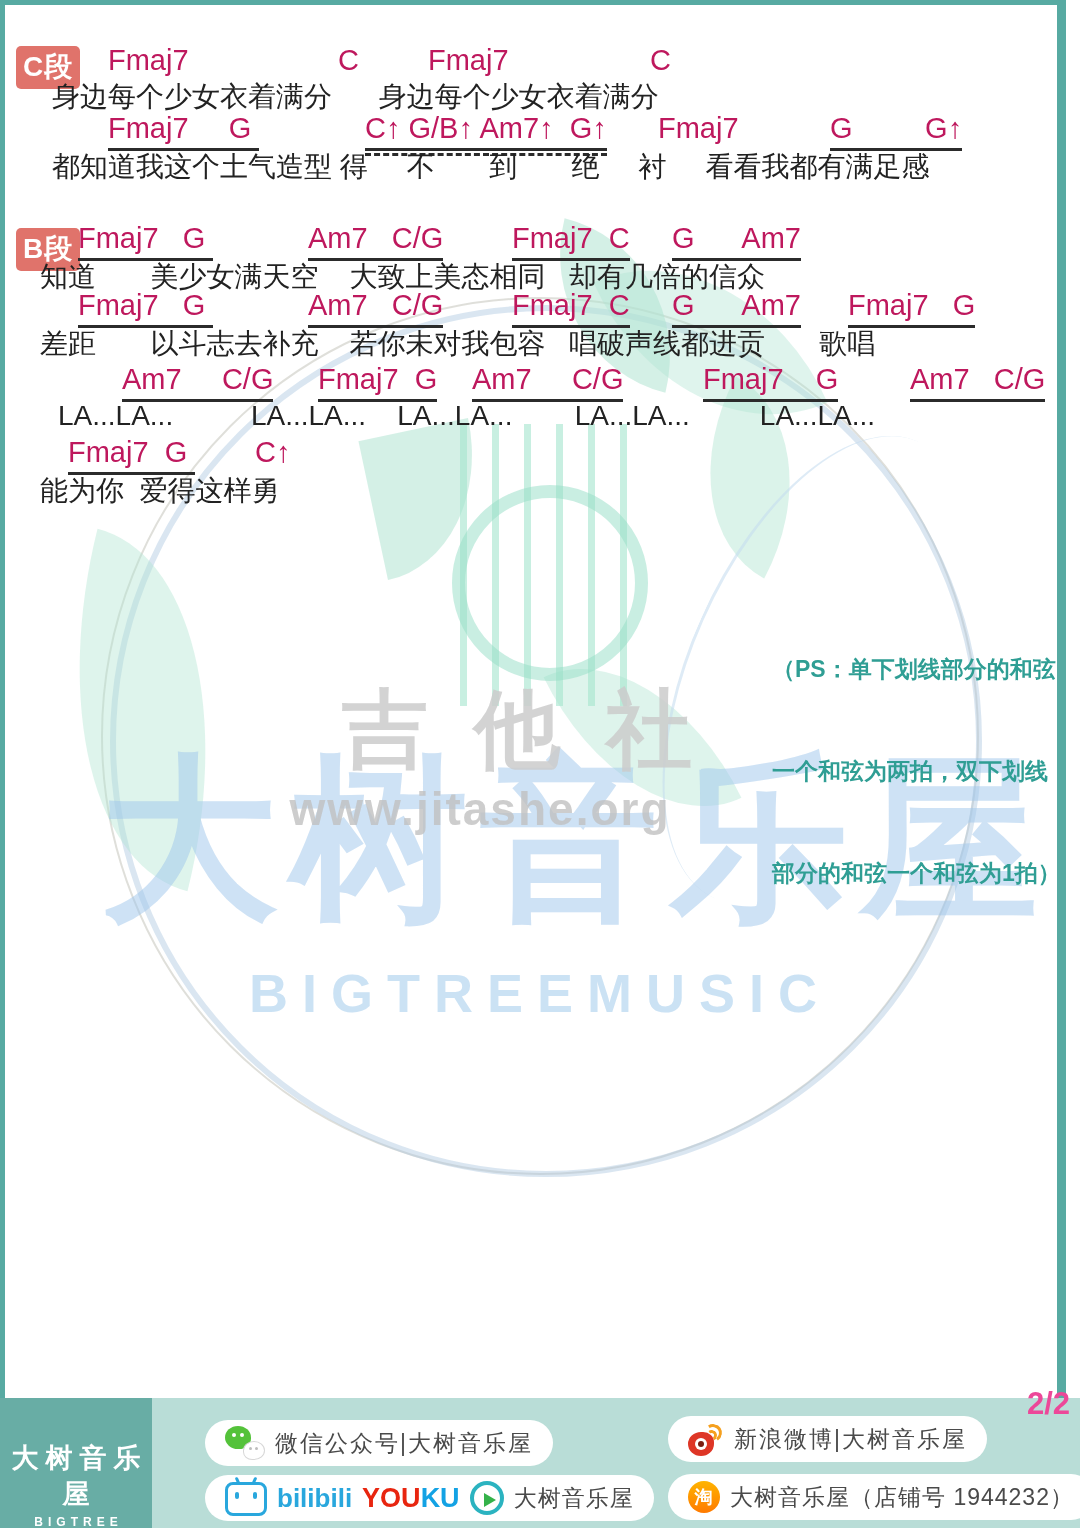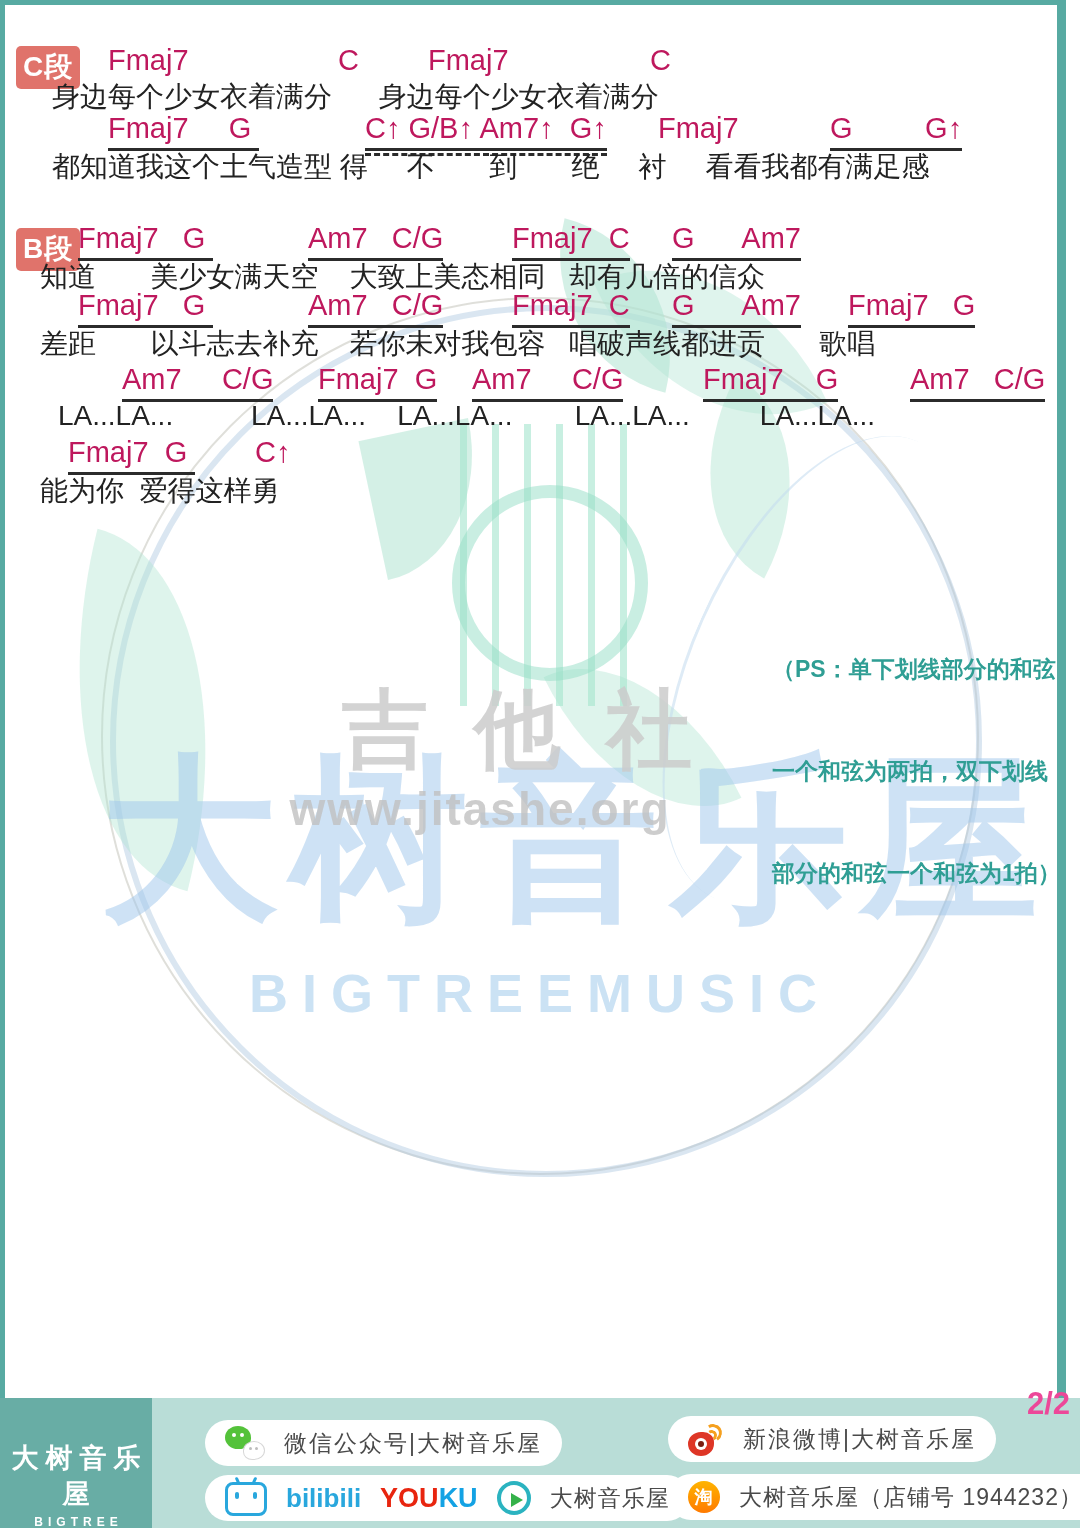--- a/index.html
+++ b/index.html
@@ -50,21 +50,21 @@
   .ps-note{position:absolute;left:772px;top:584px;z-index:3;color:#2f9e94;font-weight:bold;
            font-size:23px;line-height:34px;white-space:pre;}
   
   .page-num{position:absolute;right:10px;top:1386px;z-index:6;font-size:31px;font-weight:bold;color:#ec4899;}
   
   .footer{position:absolute;left:0;top:1398px;width:1080px;height:130px;background:#b9ddd7;z-index:5;}
   .footer-left{position:absolute;left:0;top:0;width:152px;height:130px;background:#68ada5;color:#fff;text-align:center;}
   .footer-left-title{margin-top:42px;font-size:27px;font-weight:bold;letter-spacing:7px;padding-left:7px;}
   .footer-left-sub{margin-top:3px;font-size:12px;font-weight:bold;letter-spacing:5px;padding-left:5px;}
   .pill{position:absolute;background:#fff;border-radius:26px;height:46px;display:flex;align-items:center;
-        padding:0 20px;gap:19px;color:#4a4a4a;font-size:23px;letter-spacing:2px;white-space:nowrap;}
+        padding:0 20px;gap:10px;color:#4a4a4a;font-size:23px;letter-spacing:2px;white-space:nowrap;}
   .pill-wechat{left:205px;top:22px;}
   .pill-bilibili{left:205px;top:77px;letter-spacing:1px;}
   .pill-weibo{left:668px;top:18px;}
   .pill-taobao{left:668px;top:76px;letter-spacing:1px;}
   
   .ic{position:relative;display:inline-block;flex:none;}
   .ic-wechat{width:40px;height:34px;}
   .ic-wechat .b1{position:absolute;left:0;top:0;width:26px;height:23px;background:#54c23a;border-radius:50% 50% 46% 50%;}
   .ic-wechat .b1 i{position:absolute;top:7px;width:4px;height:4px;background:#fff;border-radius:50%;}
   .ic-wechat .b1 i.e1{left:7px;} .ic-wechat .b1 i.e2{left:15px;}

